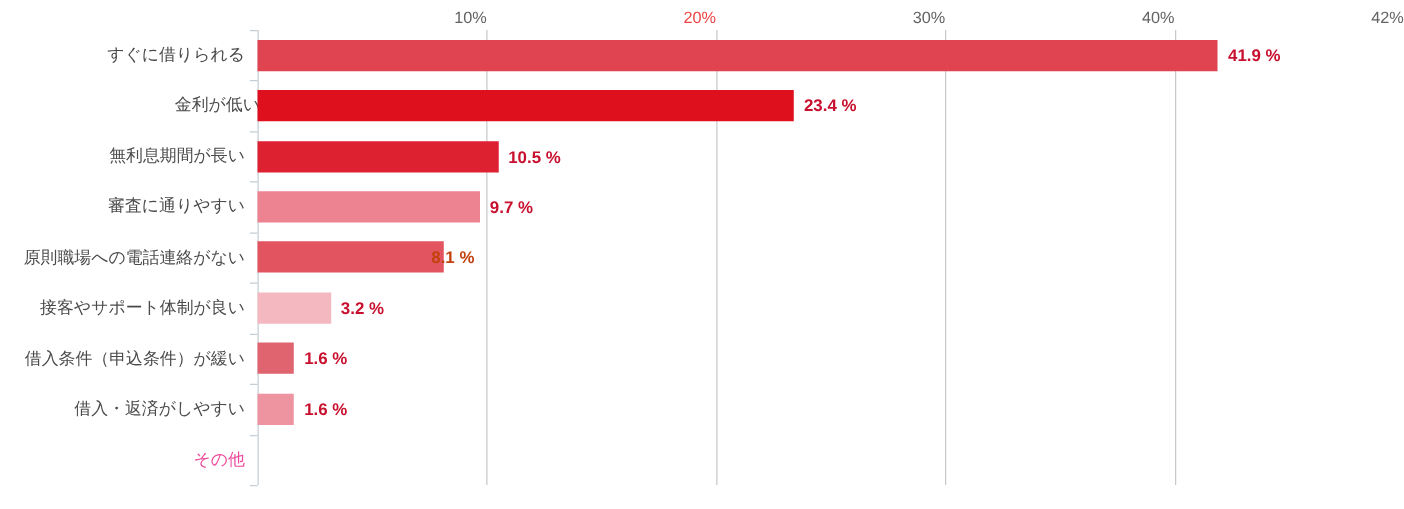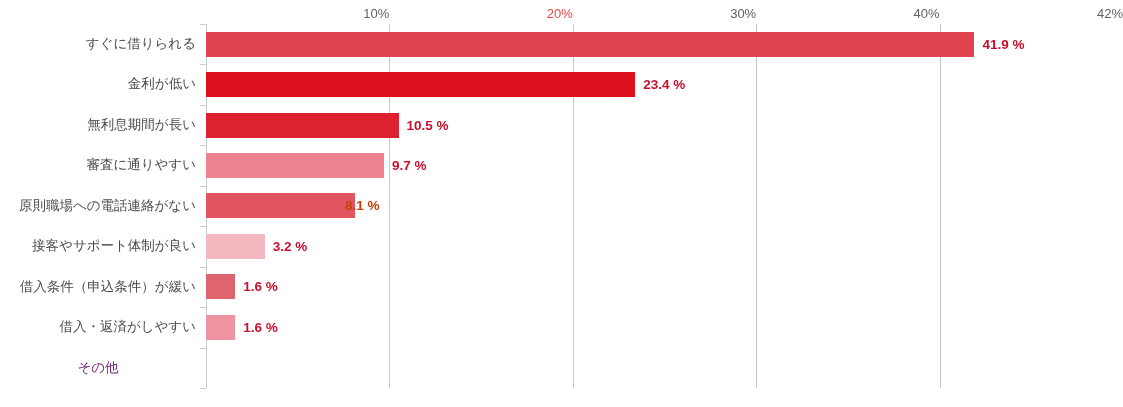--- a/index.html
+++ b/index.html
@@ -137,21 +137,21 @@
     </div>
 
   <div class="rows">
       <div class="row" style="top: 0px; height: 40.4444px;">
         <div class="cat-label" style="line-height: 40.4444px; height: 40.4444px; color: rgb(74, 74, 74);">すぐに借りられる</div>
         <div class="tickmark" style="background: rgb(197, 206, 212);"></div>
         <div class="bar" style="width: 768.446px; background: rgb(224, 68, 80); top: 7.72222px;"></div>
         <div class="val-label" style="left: 982.446px; top: 7.72222px; color: rgb(200, 16, 46);">41.9 %</div>
       </div>
       <div class="row" style="top: 40.4444px; height: 40.4444px;">
-        <div class="cat-label" style="line-height: 40.4444px; height: 40.4444px; color: rgb(74, 74, 74);">金利が低い</div>
+        <div class="cat-label" style="line-height: 40.4444px; height: 40.4444px; color: rgb(74, 74, 74); margin-left: 12px;">金利が低い</div>
         <div class="tickmark" style="background: rgb(197, 206, 212);"></div>
         <div class="bar" style="width: 429.156px; background: rgb(222, 16, 30); top: 7.72222px;"></div>
         <div class="val-label" style="left: 643.156px; top: 7.72222px; color: rgb(200, 16, 46);">23.4 %</div>
       </div>
       <div class="row" style="top: 80.8889px; height: 40.4444px;">
         <div class="cat-label" style="line-height: 40.4444px; height: 40.4444px; color: rgb(74, 74, 74);">無利息期間が長い</div>
         <div class="tickmark" style="background: rgb(197, 206, 212);"></div>
         <div class="bar" style="width: 192.57px; background: rgb(221, 33, 48); top: 7.72222px;"></div>
         <div class="val-label" style="left: 406.57px; top: 7.72222px; color: rgb(200, 16, 46);">10.5 %</div>
       </div>
@@ -179,19 +179,19 @@
         <div class="bar" style="width: 29.344px; background: rgb(224, 99, 112); top: 7.72222px;"></div>
         <div class="val-label" style="left: 243.344px; top: 7.72222px; color: rgb(200, 16, 46);">1.6 %</div>
       </div>
       <div class="row" style="top: 283.111px; height: 40.4444px;">
         <div class="cat-label" style="line-height: 40.4444px; height: 40.4444px; color: rgb(74, 74, 74);">借入・返済がしやすい</div>
         <div class="tickmark" style="background: rgb(197, 206, 212);"></div>
         <div class="bar" style="width: 29.344px; background: rgb(238, 147, 160); top: 7.72222px;"></div>
         <div class="val-label" style="left: 243.344px; top: 7.72222px; color: rgb(200, 16, 46);">1.6 %</div>
       </div>
       <div class="row" style="top: 323.556px; height: 40.4444px;">
-        <div class="cat-label" style="line-height: 40.4444px; height: 40.4444px; color: #701a75; text-align: center;">その他</div>
+        <div class="cat-label" style="line-height: 40.4444px; height: 40.4444px; color: #ec4899;">その他</div>
         <div class="tickmark" style="background: rgb(197, 206, 212);"></div>
       </div>
       <div class="tickmark" style="top: 364px; background: rgb(197, 206, 212);"></div>
     </div>
 
 </div>
 
 </body></html>

